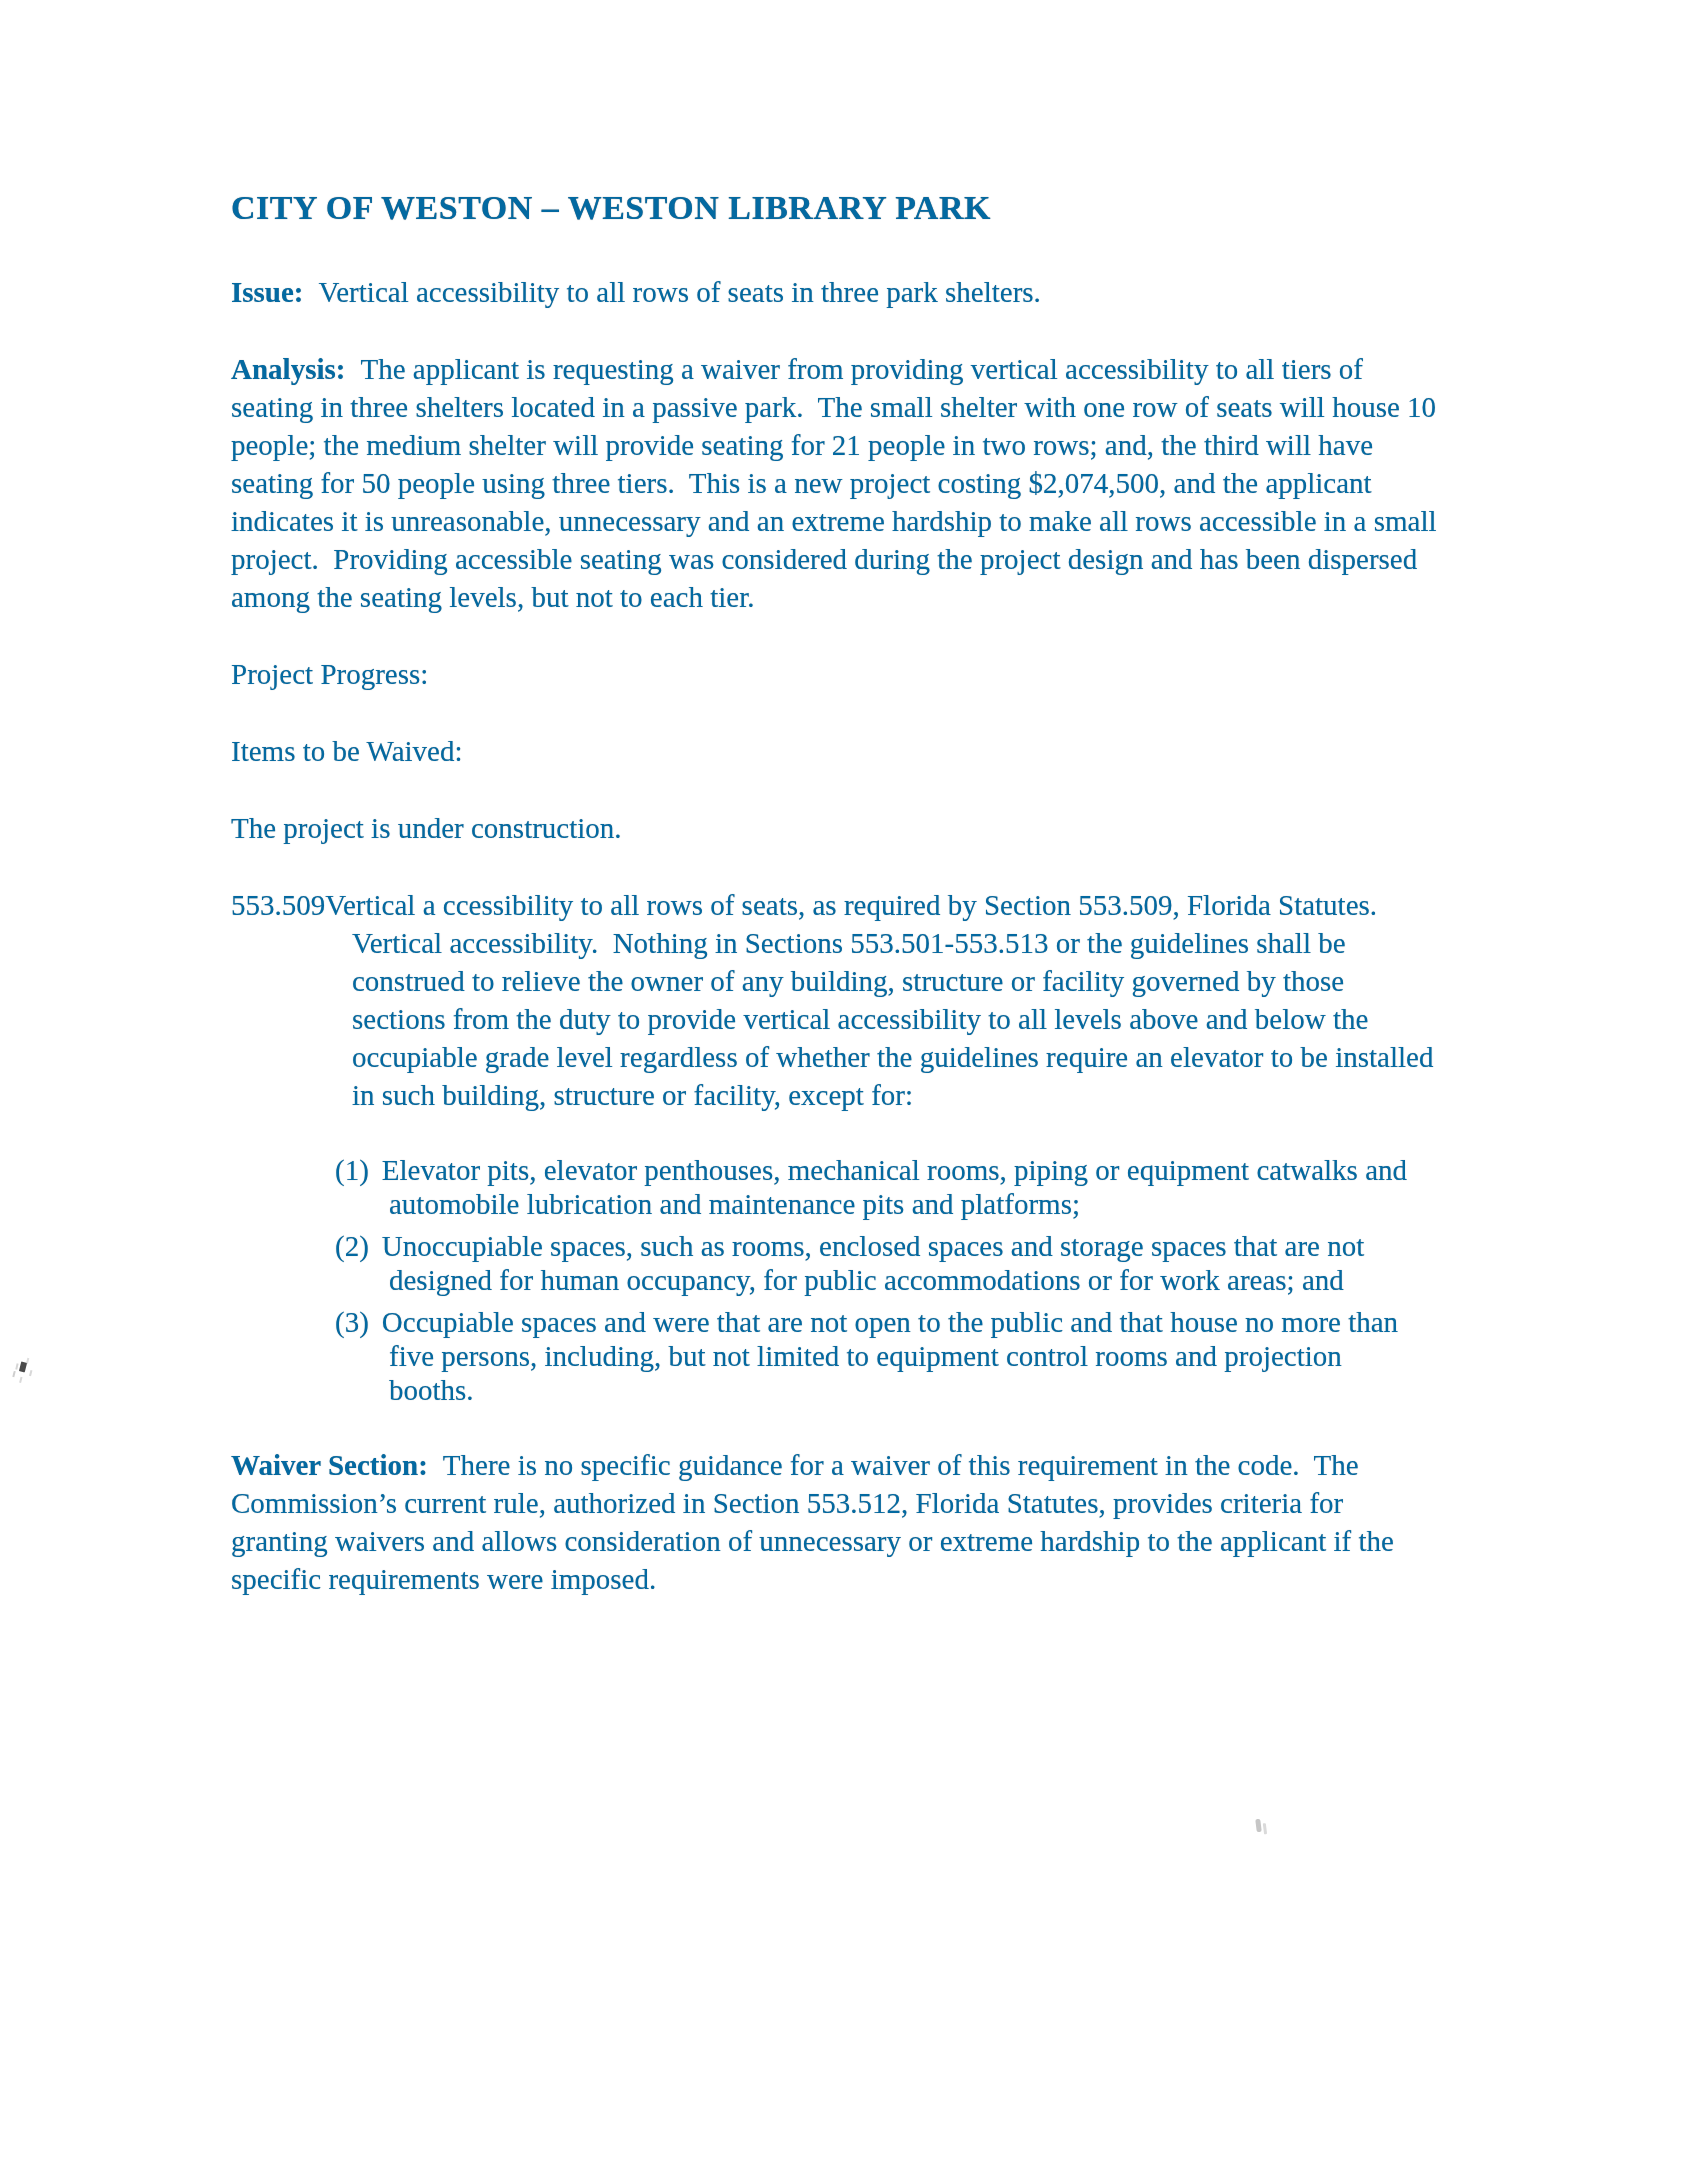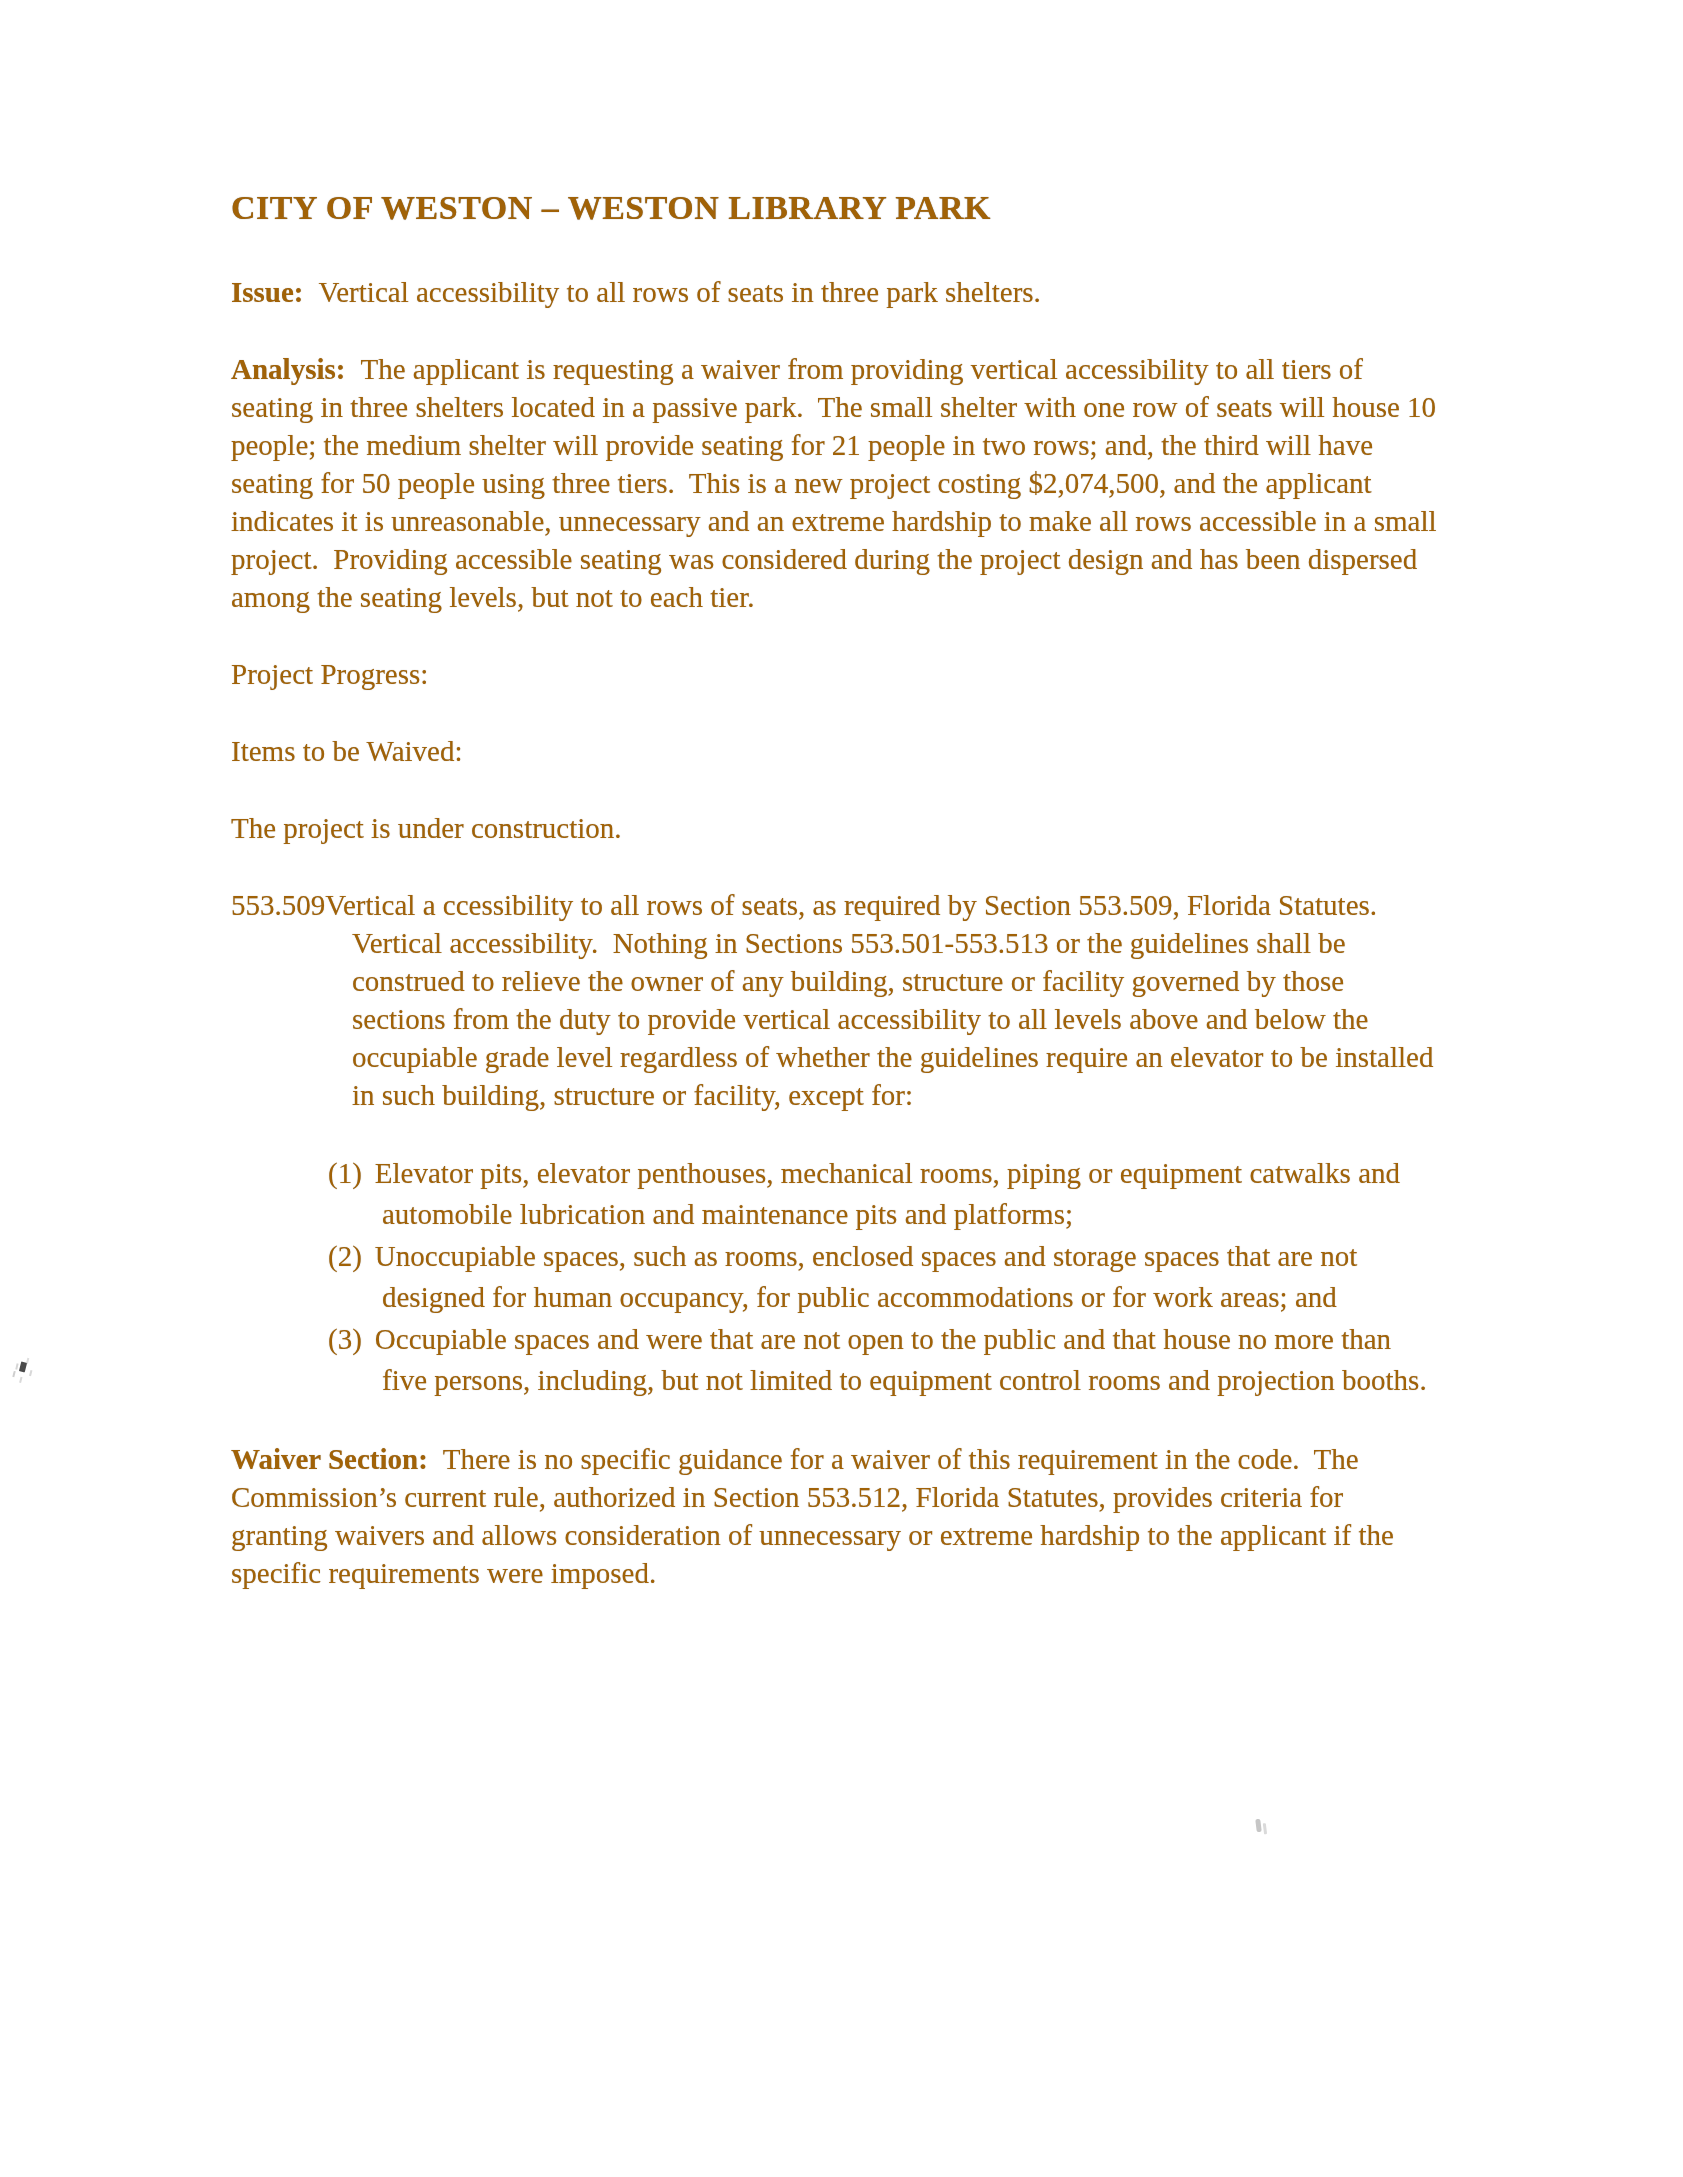--- a/index.html
+++ b/index.html
@@ -7,21 +7,21 @@
     padding: 0;
     background: #ffffff;
   }
   .page {
     position: relative;
     width: 1683px;
     height: 2177px;
     background: #ffffff;
     overflow: hidden;
     font-family: "Liberation Serif", "DejaVu Serif", serif;
-    color: #a16207;
+    color: #0369a1;
   }
   .content {
     position: absolute;
     left: 231px;
     top: 190px;
     width: 1210px;
   }
   .title {
     font-size: 34px;
     line-height: 36px;
@@ -54,22 +54,22 @@
   }
   .secnum {
     white-space: pre;
   }
   
   .exceptions {
     margin: 0 0 39px 0;
   }
   .exc {
     font-size: 29px;
-    line-height: 41px;
-    margin: 1px;
+    line-height: 34px;
+    margin: 8px;
     padding-left: 150px;
     text-indent: -54px;
     text-shadow: 0 0 1px rgba(40,40,40,0.38);
   }
   .excnum {
     margin-right: 13px;
     white-space: pre;
   }
   
   .artifact-left {

